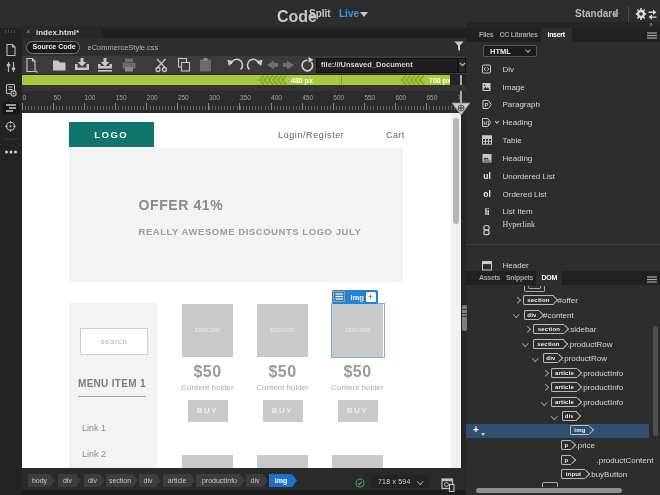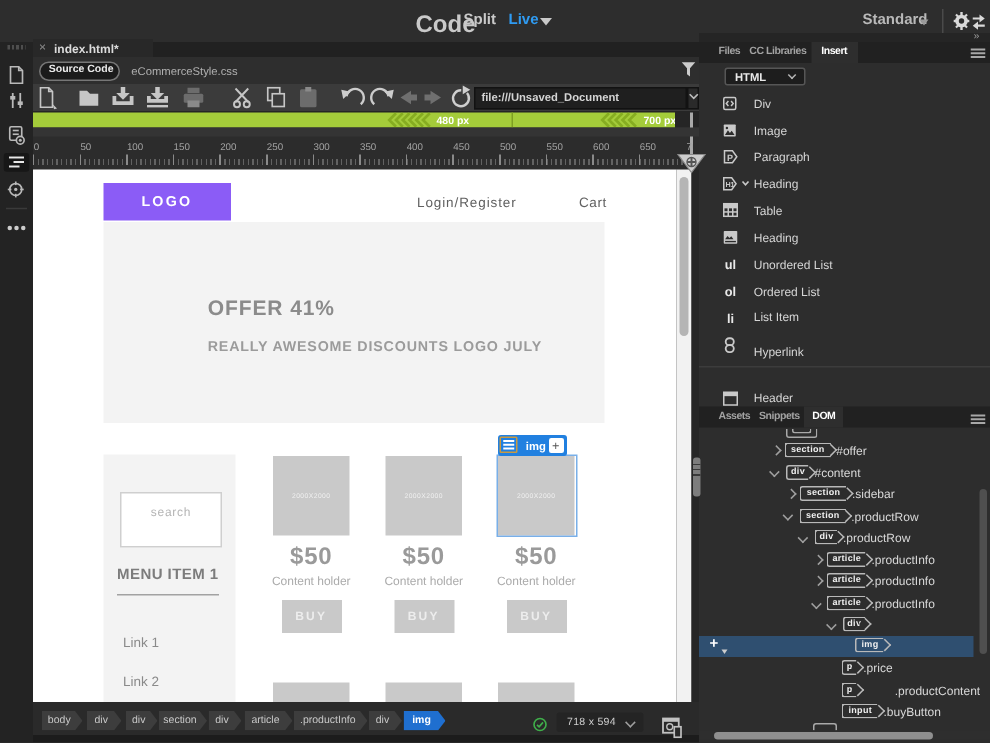--- a/index.html
+++ b/index.html
@@ -234,30 +234,30 @@
     <div class="abs" style="left:22px;top:103px;width:439px;height:6.5px;background:repeating-linear-gradient(to right,#8a8a8a 0 1px,transparent 1px 31.07px);"></div>
     <svg class="abs" style="left:450px;top:102px;" width="22" height="15" viewBox="0 0 22 15">
       <path d="M2 1 L20 1 L11 13 Z" fill="#cdcdcd" stroke="#8a8a8a" stroke-width="0.8"></path>
       <path d="M11 3.2 L11 8.8 M8.2 6 L13.8 6" stroke="#555555" stroke-width="1.3"></path>
       <circle cx="11" cy="6" r="3" fill="none" stroke="#555555" stroke-width="0.9"></circle>
     </svg>
   </div>
 
   <div id="canvascontent">
 
-    <div class="abs" style="left:68.5px;top:121.5px;width:85.5px;height:25px;background:#8b5cf6;text-align:center;line-height:25px;font-size:9.5px;font-weight:bold;letter-spacing:1.5px;color:#ffffff;">LOGO</div>
+    <div class="abs" style="left:68.5px;top:121.5px;width:85.5px;height:25px;background:#0f766e;text-align:center;line-height:25px;font-size:9.5px;font-weight:bold;letter-spacing:1.5px;color:#ffffff;">LOGO</div>
     <span class="abs" style="left:278px;top:129.5px;font-size:9px;color:#606060;letter-spacing:0.6px;font-weight:500;">Login/Register</span>
     <span class="abs" style="left:386px;top:129.5px;font-size:9px;color:#606060;letter-spacing:0.4px;font-weight:500;">Cart</span>
 
     <div class="abs" style="left:68.5px;top:148px;width:334px;height:133.5px;background:#f3f3f3;"></div>
     <span class="abs" style="left:138.5px;top:197px;font-size:14px;font-weight:bold;color:#8b8b8b;letter-spacing:0.6px;">OFFER 41%</span>
     <span class="abs" style="left:138.5px;top:225.5px;font-size:9.5px;font-weight:bold;color:#9b9b9b;letter-spacing:0.55px;">REALLY AWESOME DISCOUNTS LOGO JULY</span>
 
     <div class="abs" style="left:68.5px;top:303px;width:88.5px;height:165px;background:#f3f3f3;"></div>
-    <div class="abs" style="left:80px;top:328px;width:68px;height:37px;background:#ffffff;border:1px solid #cfcfcf;text-align:center;line-height:25px;font-size:8px;color:#b5b5b5;letter-spacing:0.5px;">search</div>
+    <div class="abs" style="left:80px;top:328px;width:68px;height:27px;background:#ffffff;border:1px solid #cfcfcf;text-align:center;line-height:25px;font-size:8px;color:#b5b5b5;letter-spacing:0.5px;">search</div>
     <span class="abs" style="left:78px;top:378px;font-size:10px;font-weight:bold;color:#7c7c7c;letter-spacing:0.3px;">MENU ITEM 1</span>
     <div class="abs" style="left:78px;top:395.5px;width:68px;height:1px;background:#a2a2a2;"></div>
     <span class="abs" style="left:82px;top:423px;font-size:9px;color:#8a8a8a;">Link 1</span>
     <span class="abs" style="left:82px;top:449px;font-size:9px;color:#8a8a8a;">Link 2</span>
 
     <div class="abs" style="left:182px;top:304px;width:51px;height:53px;background:#c9c9c9;text-align:center;line-height:53px;font-size:4.5px;color:#f0f0f0;letter-spacing:0.3px;">2000X2000</div>
     <div class="abs" style="left:257px;top:304px;width:51px;height:53px;background:#c9c9c9;text-align:center;line-height:53px;font-size:4.5px;color:#f0f0f0;letter-spacing:0.3px;">2000X2000</div>
     <div class="abs" style="left:332px;top:304px;width:51px;height:53px;background:#c9c9c9;text-align:center;line-height:53px;font-size:4.5px;color:#f0f0f0;letter-spacing:0.3px;">2000X2000</div>
     <div class="abs" style="left:330.5px;top:302.5px;width:54px;height:55.5px;border:1.5px solid #79afe8;"></div>
 
@@ -376,21 +376,21 @@
     <span class="itxt" style="top:206.5px;">li</span>
     <span class="ilabel" style="top:64.5px;">Div</span>
     <span class="ilabel" style="top:82.5px;">Image</span>
     <span class="ilabel" style="top:100px;">Paragraph</span>
     <span class="ilabel" style="top:118px;">Heading</span>
     <span class="ilabel" style="top:135.5px;">Table</span>
     <span class="ilabel" style="top:153.5px;">Heading</span>
     <span class="ilabel" style="top:171.5px;">Unordered List</span>
     <span class="ilabel" style="top:189.5px;">Ordered List</span>
     <span class="ilabel" style="top:207px;">List Item</span>
-    <span class="ilabel" style="top:230px;">Hyperlink</span>
+    <span class="ilabel" style="top:220px;font-family:Liberation Serif, serif;">Hyperlink</span>
     <span class="ilabel" style="top:261px;">Header</span>
     <div class="abs" style="left:466px;top:244px;width:194px;height:1px;background:#3c3c3c;"></div>
   </div>
 
   <div id="domzone">
 
     <div class="abs" style="left:466px;top:271px;width:194px;height:14px;background:#212121;"></div>
     <div class="abs" style="left:536px;top:271px;width:26px;height:14px;background:#2e2e2e;"></div>
     <span class="abs" style="left:479px;top:273.5px;font-size:7px;font-weight:bold;color:#a3a3a3;letter-spacing:-0.3px;">Assets</span>
     <span class="abs" style="left:506px;top:273.5px;font-size:7px;font-weight:bold;color:#a3a3a3;letter-spacing:-0.3px;">Snippets</span>

